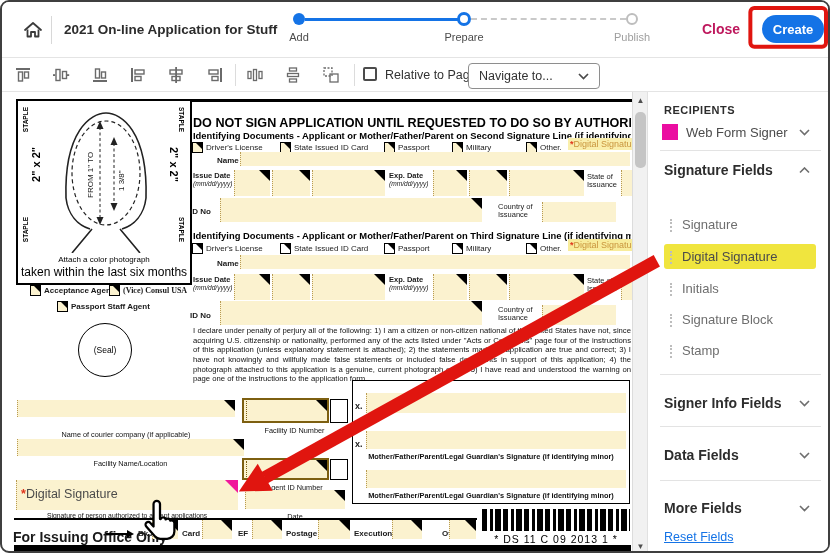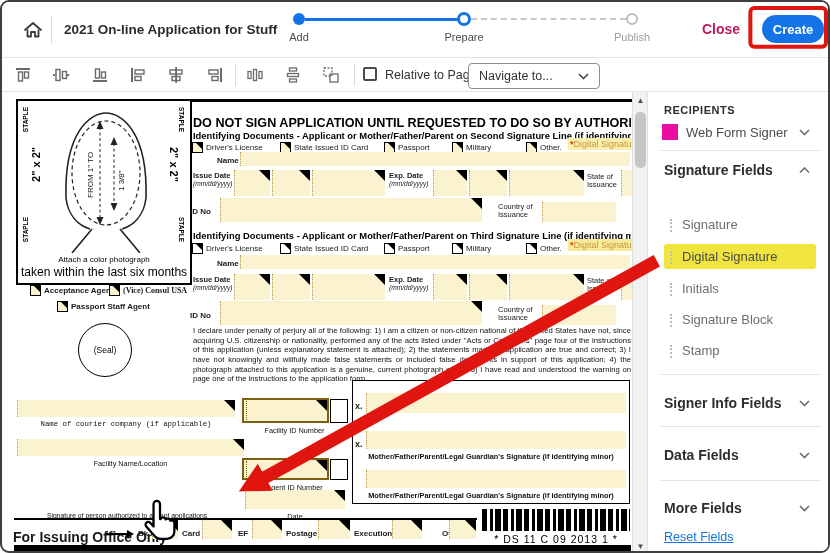--- a/index.html
+++ b/index.html
@@ -194,31 +194,36 @@
     <div class="cb tri-s" style="left:18px; top:193px;"></div>
     <span class="cb-lbl" style="left:32px; top:194px;">Acceptance Agent</span>
     <div class="cb tri-s" style="left:97px; top:193px;"></div>
     <span class="cb-lbl" style="left:111px; top:194px;font-family:Liberation Serif, serif;">(Vice) Consul USA</span>
     <div class="cb tri-s" style="left:45px; top:209px;"></div>
     <span class="cb-lbl" style="left:59px; top:210px;">Passport Staff Agent</span>
 
     <div class="abs" style="left:66px; top:231px; width:54px; height:54px; border:1.6px solid #000; border-radius:50%; display:flex; align-items:center; justify-content:center; font-size:8.5px;">(Seal)</div>
 
     <div class="fy tri" style="left:5px; top:308px; width:218px; height:17px;"></div>
-    <div class="cap" style="left:5px; top:328px; width:218px;font-family:Liberation Mono, monospace;">Name of courier company (if applicable)</div>
+    <div class="cap" style="left:5px; top:338px; width:218px;">Name of courier company (if applicable)</div>
     <div class="brown-box tri" style="left:230px; top:306px; width:87px; height:25px;"></div>
     <div class="white-box" style="left:318px; top:307px; width:18px; height:24px;"></div>
     <div class="cap" style="left:230px; top:334px; width:105px;">Facility ID Number</div>
 
     <div class="fy tri" style="left:5px; top:347px; width:227px; height:17px;"></div>
     <div class="cap" style="left:5px; top:367px; width:227px;">Facility Name/Location</div>
     <div class="brown-box tri" style="left:230px; top:366px; width:87px; height:22px;"></div>
     <div class="white-box" style="left:318px; top:367px; width:18px; height:21px;"></div>
     <div class="cap" style="left:230px; top:391px; width:105px;">Agent ID Number</div>
 
+    <div class="fy tri-m" style="left:4px; top:388px; width:222px; height:30px;">
+      <span style="position:absolute; left:4px; top:7px; font-size:12.5px; color:#4a4a4a;">
+        <span class="req">*</span><span>Digital Signature</span>
+      </span>
+    </div>
     <div class="cap" style="left:4px; top:420px; width:222px; font-size:6.8px;">Signature of person authorized to accept applications</div>
     <div class="fy tri" style="left:233px; top:398px; width:100px; height:19px;"></div>
     <div class="cap" style="left:233px; top:420px; width:100px;">Date</div>
 
     <div class="blk" style="left:180px; top:7px; width:440px; height:2.5px;"></div>
     <div class="abs" style="left:181px; top:24px; width:438px; font-size:12.6px; font-weight:700; white-space:nowrap; overflow:hidden;">DO NOT SIGN APPLICATION UNTIL REQUESTED TO DO SO BY AUTHORIZED AGENT</div>
 
     <div class="abs" style="left:181px; top:38px; width:438px; font-size:9.4px; font-weight:700; white-space:nowrap; overflow:hidden;">Identifying Documents - Applicant or Mother/Father/Parent on Second Signature Line (if identifying minor)</div>
     <div class="cb tri-s" style="left:180px; top:50px;"></div>
     <span class="cb-lbl" style="left:194px; top:51px; font-weight:400;">Driver's License</span>

